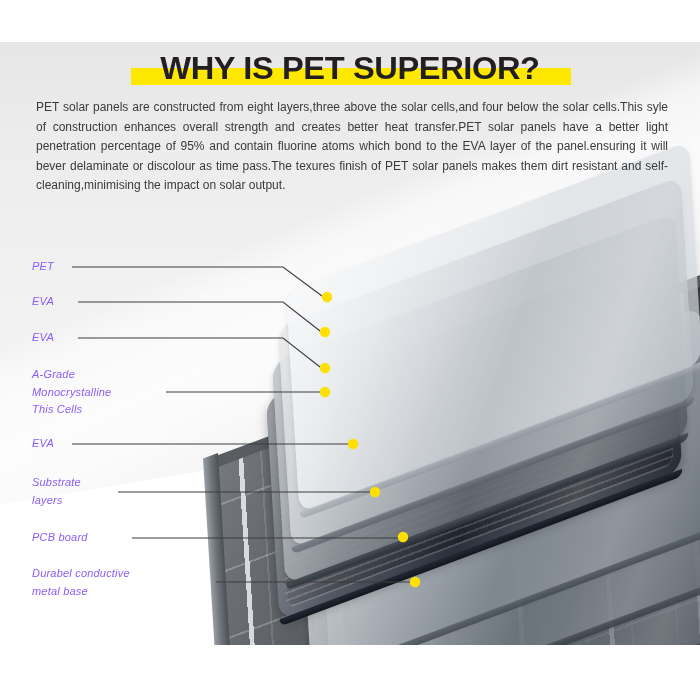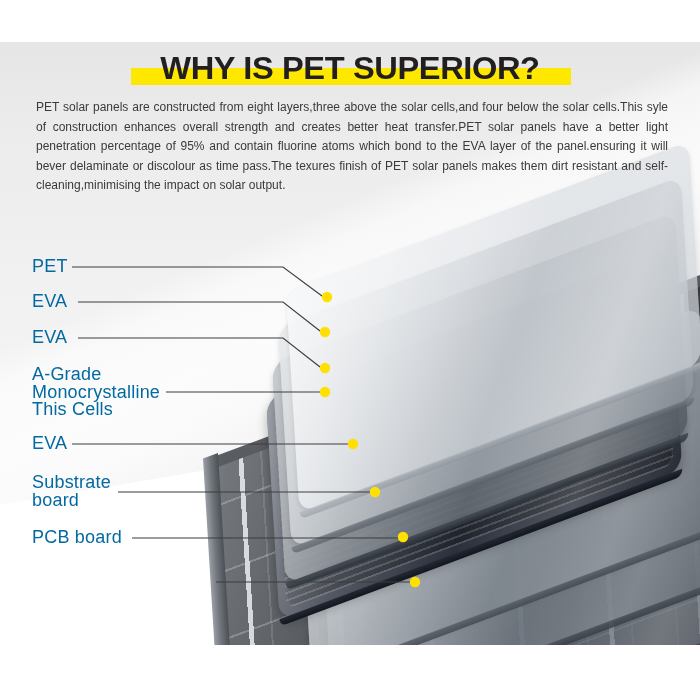--- a/index.html
+++ b/index.html
@@ -161,22 +161,22 @@
   #L6 .edge{ background:linear-gradient(180deg,rgba(78,85,93,.9),rgba(52,59,67,.8)); }
 
   
   #L7{ left:346px; top:508px; width:430px; height:212px;
        background:linear-gradient(125deg, rgba(126,134,142,.80), rgba(96,104,113,.74) 48%, rgba(72,80,89,.80));
        box-shadow:0 3px 6px rgba(0,0,0,.14); }
   #L7 .edge{ background:linear-gradient(180deg,rgba(68,75,83,.85),rgba(46,53,61,.75)); }
 
   
   .label{
-    position:absolute; font-size:18px; line-height:17.5px; color:#0369a1;
-    letter-spacing:.2px; white-space:pre-line;
+    position:absolute; font-size:11px; line-height:17.5px; color:#8b5cf6;
+    letter-spacing:.2px; white-space:pre-line;font-style:italic;
   }
   #svg-leaders{ position:absolute; left:0; top:0; width:700px; height:700px; }
   .dot{ fill:#ffe000; }
   .leader{ fill:none; stroke:#3d3d3d; stroke-width:1.15; }
 
   
   #bottom-white{ position:absolute; left:0; top:645px; width:700px; height:55px; background:#fff; }
   
   #top-white{ position:absolute; left:0; top:0; width:700px; height:42px; background:#fff; }
 </style>
@@ -262,16 +262,18 @@
   </svg>
 
   <div class="label" style="left:32px; top:258px;">PET</div>
   <div class="label" style="left:32px; top:293px;">EVA</div>
   <div class="label" style="left:32px; top:329px;">EVA</div>
   <div class="label" style="left:32px; top:366px;">A-Grade
 Monocrystalline
 This Cells</div>
   <div class="label" style="left:32px; top:435px;">EVA</div>
   <div class="label" style="left:32px; top:474px;">Substrate
-board</div>
+layers</div>
   <div class="label" style="left:32px; top:529px;">PCB board</div>
+  <div class="label" style="left:32px; top:565px;">Durabel conductive
+metal base</div>
 
 </div>
 
 </body></html>

